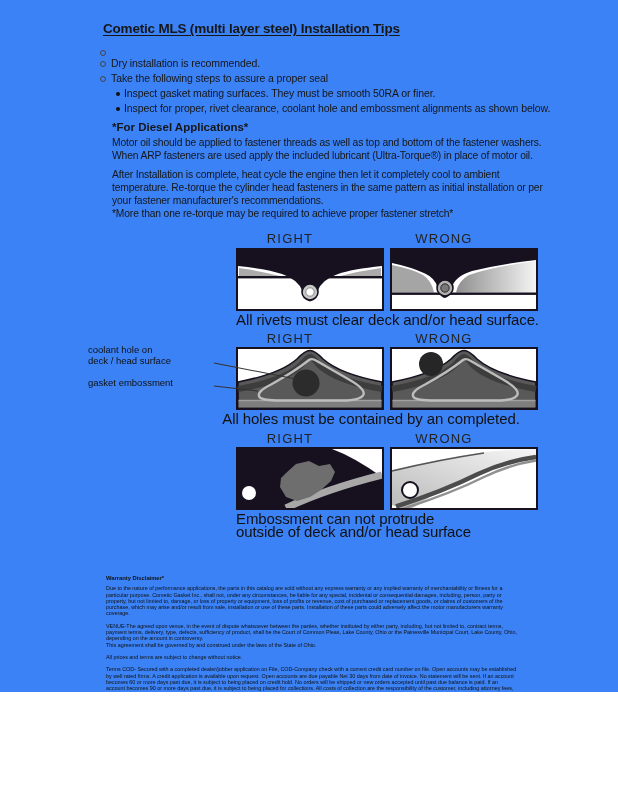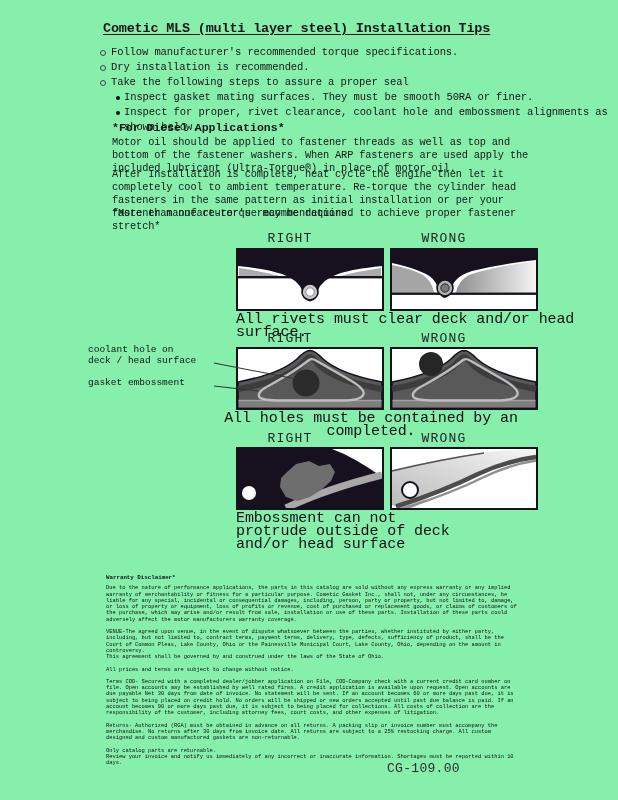--- a/index.html
+++ b/index.html
@@ -1,17 +1,17 @@
 <!DOCTYPE html>
 <html><head>
 <meta charset="utf-8">
 <style>
   html,body{margin:0;padding:0;background:#fff;}
-  .page{position:relative;width:618px;height:800px;background:#86efac;overflow:hidden;
-        font-family:Liberation Mono, monospace;color:#161616;}
+  .page{position:relative;width:618px;height:692px;background:#3b82f6;overflow:hidden;
+        font-family:Liberation Sans, sans-serif;color:#161616;}
   .abs{position:absolute;}
   .title{left:103px;top:21px;font-size:13.5px;font-weight:bold;letter-spacing:-0.2px;
          text-decoration:underline;text-underline-offset:2px;}
   .bullets{left:100px;top:45px;font-size:10.5px;letter-spacing:-0.1px;}
   .b-item{display:flex;align-items:flex-start;line-height:15px;}
   .b-dot{width:4px;height:4px;border:1px solid #444;border-radius:50%;margin:5px 5px 0 0;flex:none;}
   .sb-item{margin-left:16px;}
   .sb-dot{width:4px;height:4px;background:#111;border-radius:50%;margin:5.5px 4px 0 0;flex:none;}
   .diesel-h{left:112px;top:121px;font-size:11.5px;font-weight:bold;}
   .para{left:112px;width:440px;font-size:10.3px;line-height:13px;letter-spacing:-0.15px;}
@@ -31,21 +31,20 @@
 </head>
 <body>
 
 <div class="page">
 
   <div class="abs title">Cometic MLS (multi layer steel) Installation Tips</div>
 
   <div class="abs bullets">
     <div class="b-item">
       <span class="b-dot"></span>
-      <span>Follow manufacturer's recommended torque specifications.</span>
     </div>
     <div class="b-item">
       <span class="b-dot"></span>
       <span>Dry installation is recommended.</span>
     </div>
     <div class="b-item">
       <span class="b-dot"></span>
       <span>Take the following steps to assure a proper seal</span>
     </div>
     <div class="b-item sb-item">

